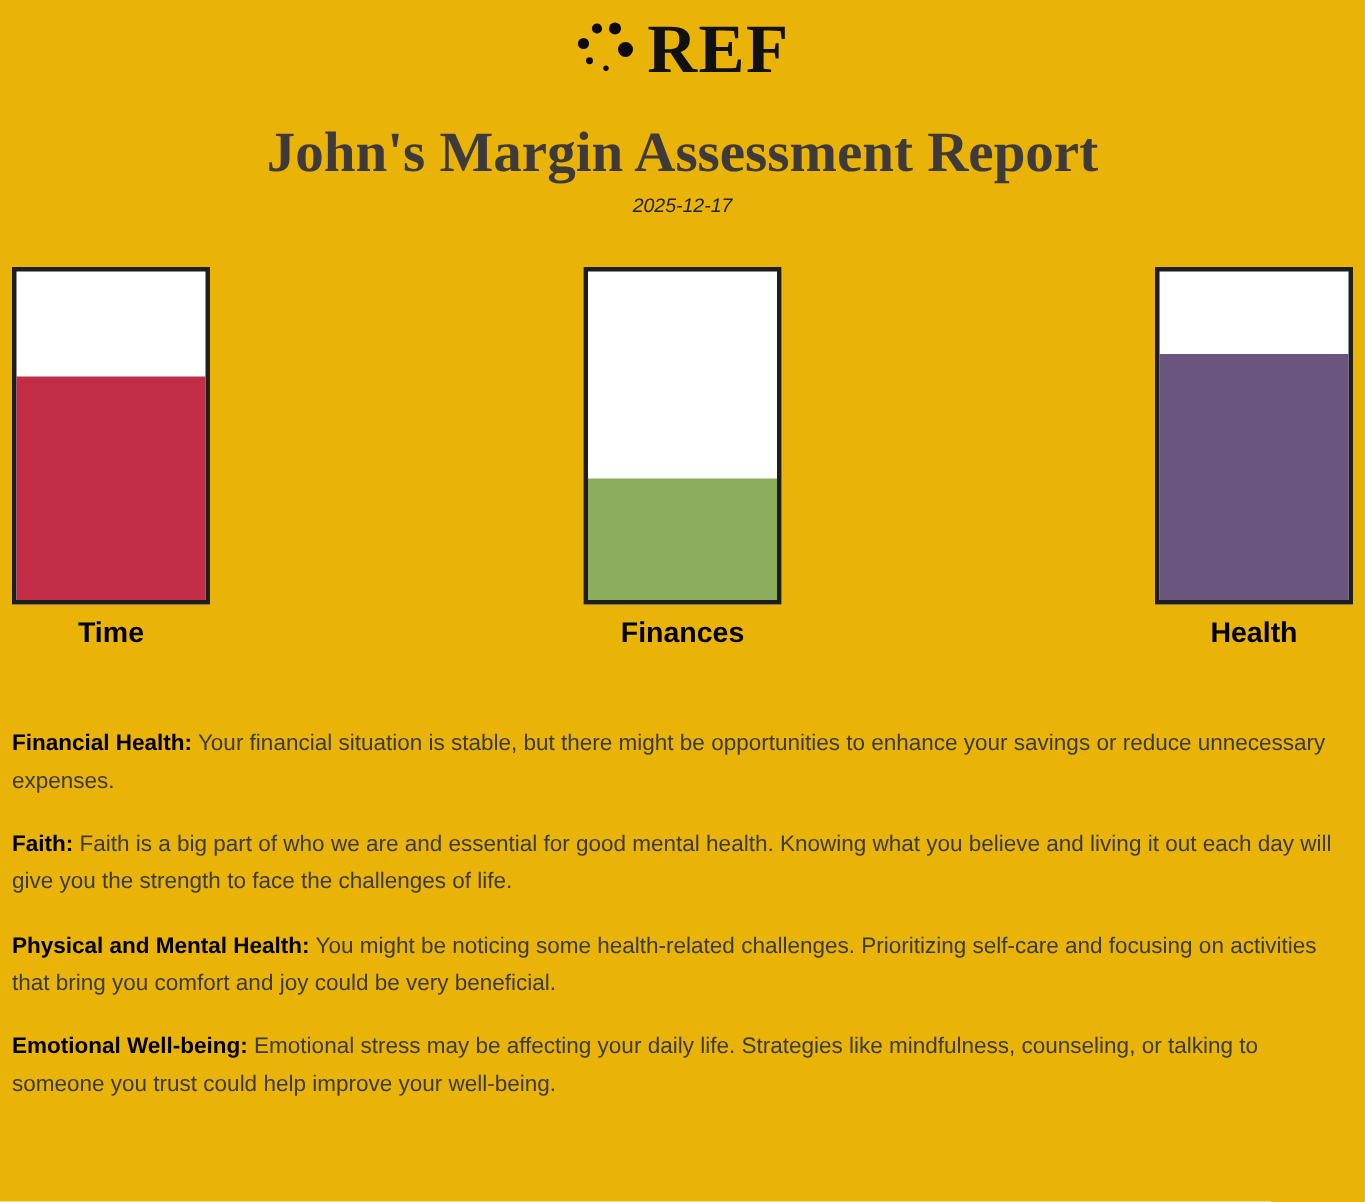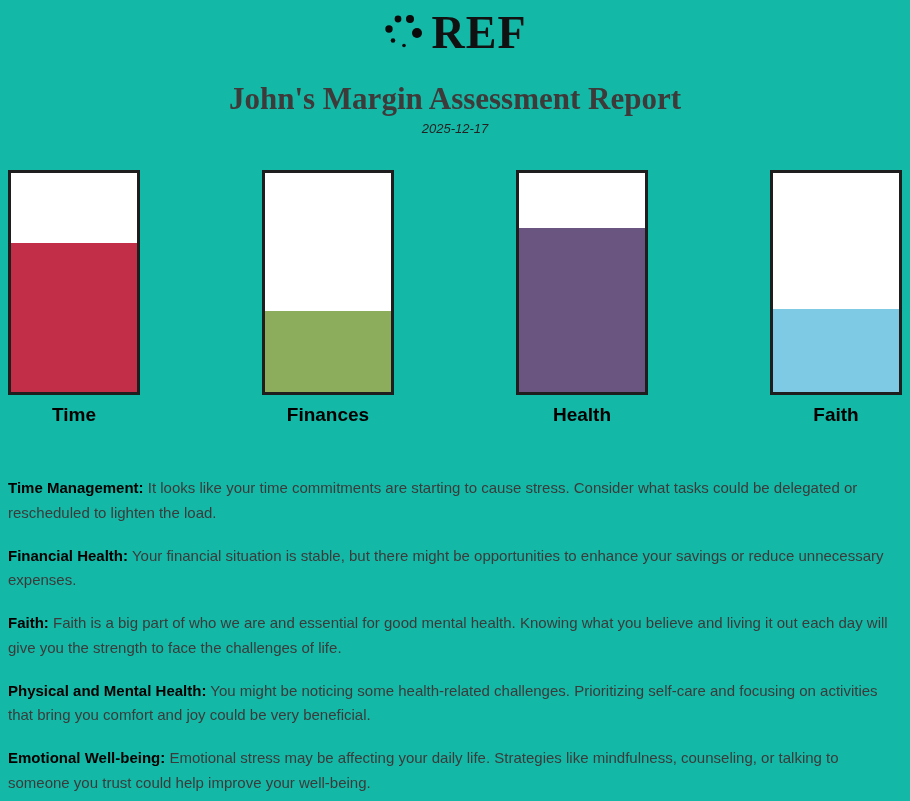--- a/index.html
+++ b/index.html
@@ -5,21 +5,21 @@
   * { margin: 0; padding: 0; box-sizing: border-box; }
   html, body {
     width: 910px;
     background: #ffffff;
     font-family: "Liberation Sans", "DejaVu Sans", sans-serif;
   }
   .page {
     width: 910px;
     height: 801px;
     overflow: hidden;
-    background: #14b8a6;
+    background: #eab308;
   }
   
   .header { text-align: center; padding-top: 6px; }
   .logo {
     display: flex;
     align-items: center;
     justify-content: center;
     gap: 10px;
     height: 54px;
   }
@@ -29,21 +29,21 @@
     font-weight: 700;
     font-size: 46px;
     letter-spacing: 1px;
     color: #111111;
     line-height: 1;
   }
   .report-title {
     margin-top: 22px;
     font-family: "Liberation Serif", "DejaVu Serif", serif;
     font-weight: 700;
-    font-size: 31px;
+    font-size: 38px;
     color: #3e3a3a;
     line-height: 1.1;
   }
   .report-date {
     margin-top: 5px;
     font-size: 13px;
     color: #222222;
     font-style: italic;
   }
   
@@ -117,29 +117,22 @@
         <div class="bar-fill" style="height: 37%; background: rgb(139, 173, 92);"></div>
       </div>
       <div class="gauge-label">Finances</div>
     </div>
     <div class="gauge-col">
       <div class="bar-outline">
         <div class="bar-fill" style="height: 75%; background: rgb(106, 84, 128);"></div>
       </div>
       <div class="gauge-label">Health</div>
     </div>
-    <div class="gauge-col">
-      <div class="bar-outline">
-        <div class="bar-fill" style="height: 38%; background: rgb(126, 201, 228);"></div>
-      </div>
-      <div class="gauge-label">Faith</div>
-    </div>
   </div>
 
   <div class="sections">
-    <p class="section-paragraph"><b>Time Management:</b> <span>It looks like your time commitments are starting to cause stress. Consider what tasks could be delegated or rescheduled to lighten the load.</span></p>
     <p class="section-paragraph"><b>Financial Health:</b> <span>Your financial situation is stable, but there might be opportunities to enhance your savings or reduce unnecessary expenses.</span></p>
     <p class="section-paragraph"><b>Faith:</b> <span>Faith is a big part of who we are and essential for good mental health. Knowing what you believe and living it out each day will give you the strength to face the challenges of life.</span></p>
     <p class="section-paragraph"><b>Physical and Mental Health:</b> <span>You might be noticing some health-related challenges. Prioritizing self-care and focusing on activities that bring you comfort and joy could be very beneficial.</span></p>
     <p class="section-paragraph"><b>Emotional Well-being:</b> <span>Emotional stress may be affecting your daily life. Strategies like mindfulness, counseling, or talking to someone you trust could help improve your well-being.</span></p>
   </div>
 
 </div>
 
 </body></html>

